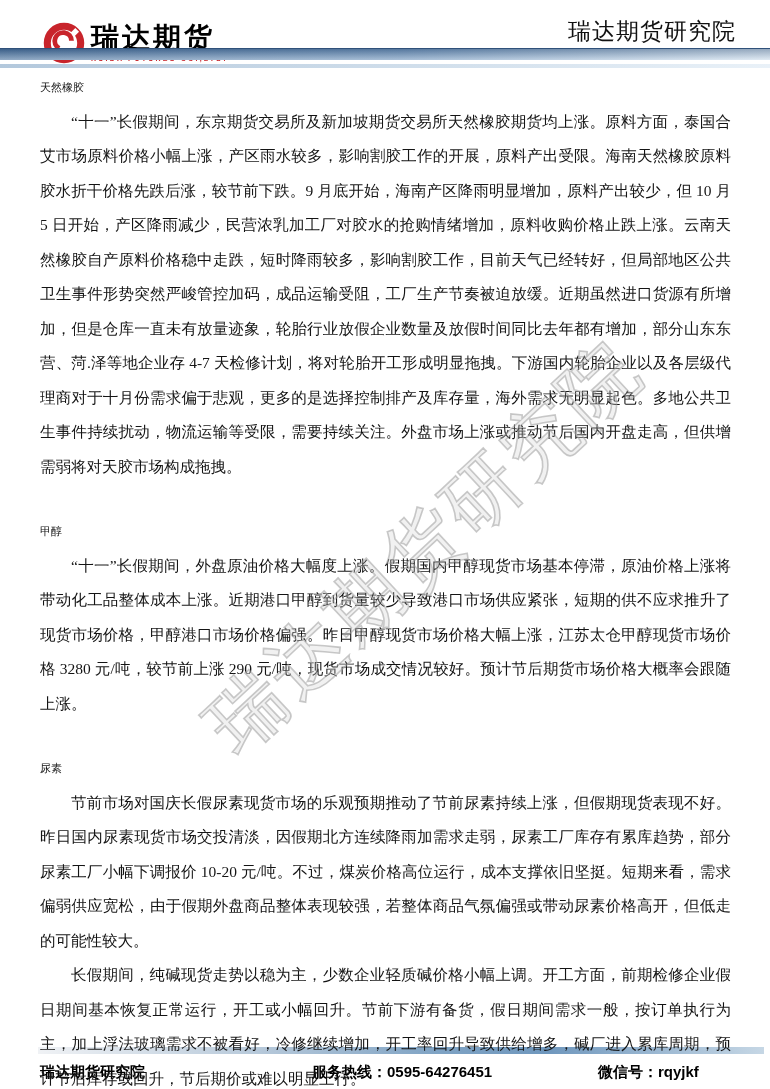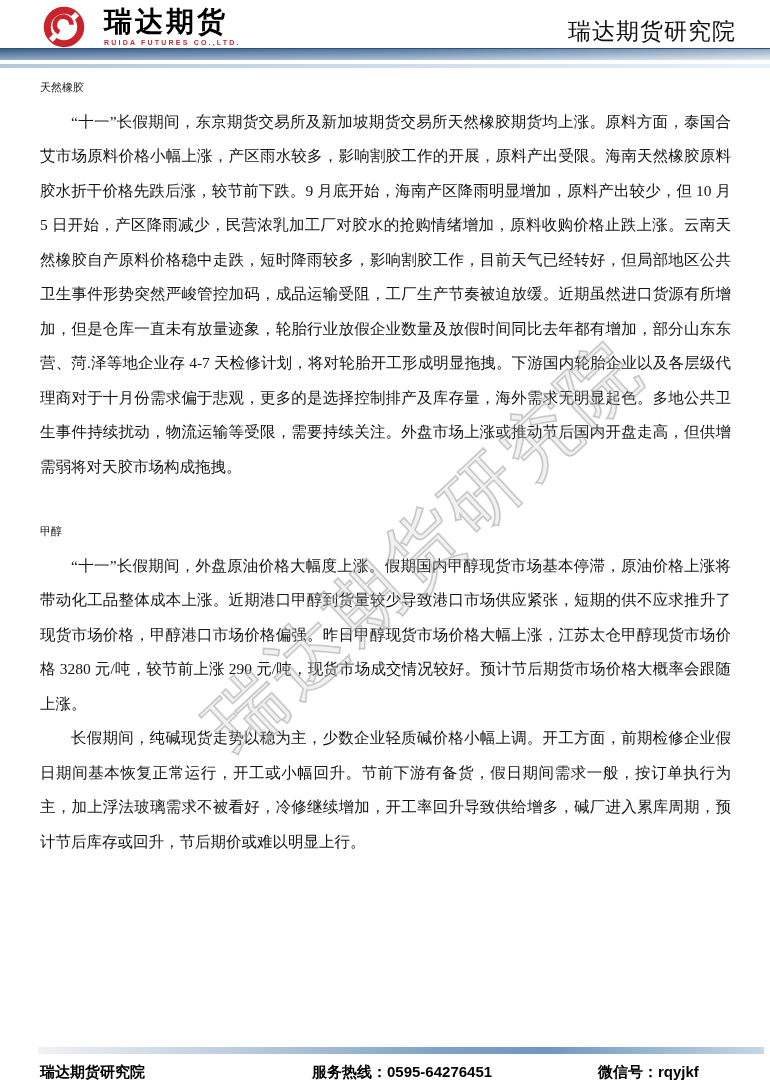--- a/index.html
+++ b/index.html
@@ -9,21 +9,21 @@
     width: 770px;
     height: 1089px;
     background: #ffffff;
     font-family: "Liberation Serif", "DejaVu Serif", serif;
     color: #141414;
     overflow: hidden;
   }
 
   
   .header { position: absolute; left: 0; top: 0; width: 770px; height: 48px; }
-  .logo { position: absolute; left: 42px; top: 5px; display: flex; align-items: center; gap: 18px; }
+  .logo { position: absolute; left: 42px; top: 21px; display: flex; align-items: center; gap: 5px; }
   .logo-mark { width: 44px; height: 44px; }
   .logo-text { display: flex; flex-direction: column; line-height: 1; }
   .brand-cn {
     font-family: "Liberation Sans", sans-serif;
     font-weight: bold; font-size: 28px; color: #000;
     letter-spacing: 3px; white-space: nowrap;
   }
   .brand-en {
     font-family: "Liberation Sans", sans-serif;
     font-weight: bold; font-size: 7px; color: #c8242b;
@@ -114,20 +114,24 @@
   <div class="section">
     <h2 class="section-title">天然橡胶</h2>
     <p class="section-body">“十一”长假期间，东京期货交易所及新加坡期货交易所天然橡胶期货均上涨。原料方面，泰国合艾市场原料价格小幅上涨，产区雨水较多，影响割胶工作的开展，原料产出受限。海南天然橡胶原料胶水折干价格先跌后涨，较节前下跌。9 月底开始，海南产区降雨明显增加，原料产出较少，但 10 月 5 日开始，产区降雨减少，民营浓乳加工厂对胶水的抢购情绪增加，原料收购价格止跌上涨。云南天然橡胶自产原料价格稳中走跌，短时降雨较多，影响割胶工作，目前天气已经转好，但局部地区公共卫生事件形势突然严峻管控加码，成品运输受阻，工厂生产节奏被迫放缓。近期虽然进口货源有所增加，但是仓库一直未有放量迹象，轮胎行业放假企业数量及放假时间同比去年都有增加，部分山东东营、菏.泽等地企业存 4-7 天检修计划，将对轮胎开工形成明显拖拽。下游国内轮胎企业以及各层级代理商对于十月份需求偏于悲观，更多的是选择控制排产及库存量，海外需求无明显起色。多地公共卫生事件持续扰动，物流运输等受限，需要持续关注。外盘市场上涨或推动节后国内开盘走高，但供增需弱将对天胶市场构成拖拽。</p>
   </div>
 
   <div class="section">
     <h2 class="section-title gap-before">甲醇</h2>
     <p class="section-body">“十一”长假期间，外盘原油价格大幅度上涨。假期国内甲醇现货市场基本停滞，原油价格上涨将带动化工品整体成本上涨。近期港口甲醇到货量较少导致港口市场供应紧张，短期的供不应求推升了现货市场价格，甲醇港口市场价格偏强。昨日甲醇现货市场价格大幅上涨，江苏太仓甲醇现货市场价格 3280 元/吨，较节前上涨 290 元/吨，现货市场成交情况较好。预计节后期货市场价格大概率会跟随上涨。</p>
   </div>
 
+  <div class="section">
+    <h2 class="section-title gap-before">尿素</h2>
+    <p class="section-body">节前市场对国庆长假尿素现货市场的乐观预期推动了节前尿素持续上涨，但假期现货表现不好。昨日国内尿素现货市场交投清淡，因假期北方连续降雨加需求走弱，尿素工厂库存有累库趋势，部分尿素工厂小幅下调报价 10-20 元/吨。不过，煤炭价格高位运行，成本支撑依旧坚挺。短期来看，需求偏弱供应宽松，由于假期外盘商品整体表现较强，若整体商品气氛偏强或带动尿素价格高开，但低走的可能性较大。</p>
+  </div>
 
   <div class="section">
     <p class="section-body">长假期间，纯碱现货走势以稳为主，少数企业轻质碱价格小幅上调。开工方面，前期检修企业假日期间基本恢复正常运行，开工或小幅回升。节前下游有备货，假日期间需求一般，按订单执行为主，加上浮法玻璃需求不被看好，冷修继续增加，开工率回升导致供给增多，碱厂进入累库周期，预计节后库存或回升，节后期价或难以明显上行。</p>
   </div>
 
 </div>
 
 <div class="footer-bar"></div>
 <div class="footer-row">
   <span class="f-inst">瑞达期货研究院</span>

